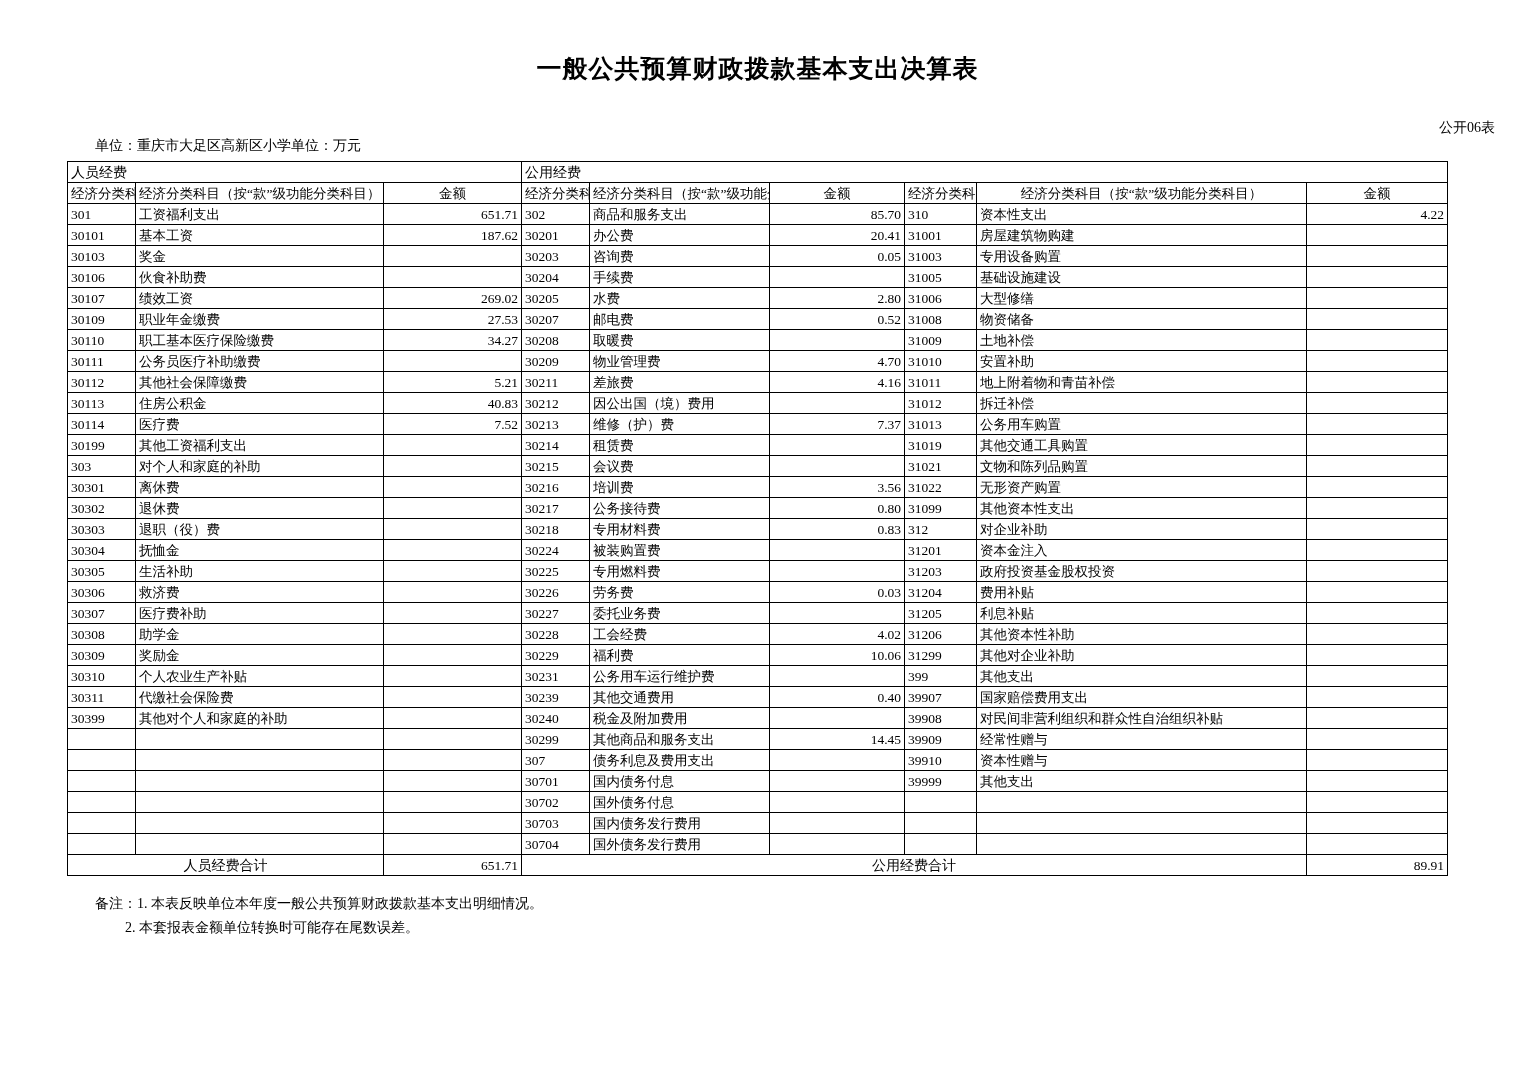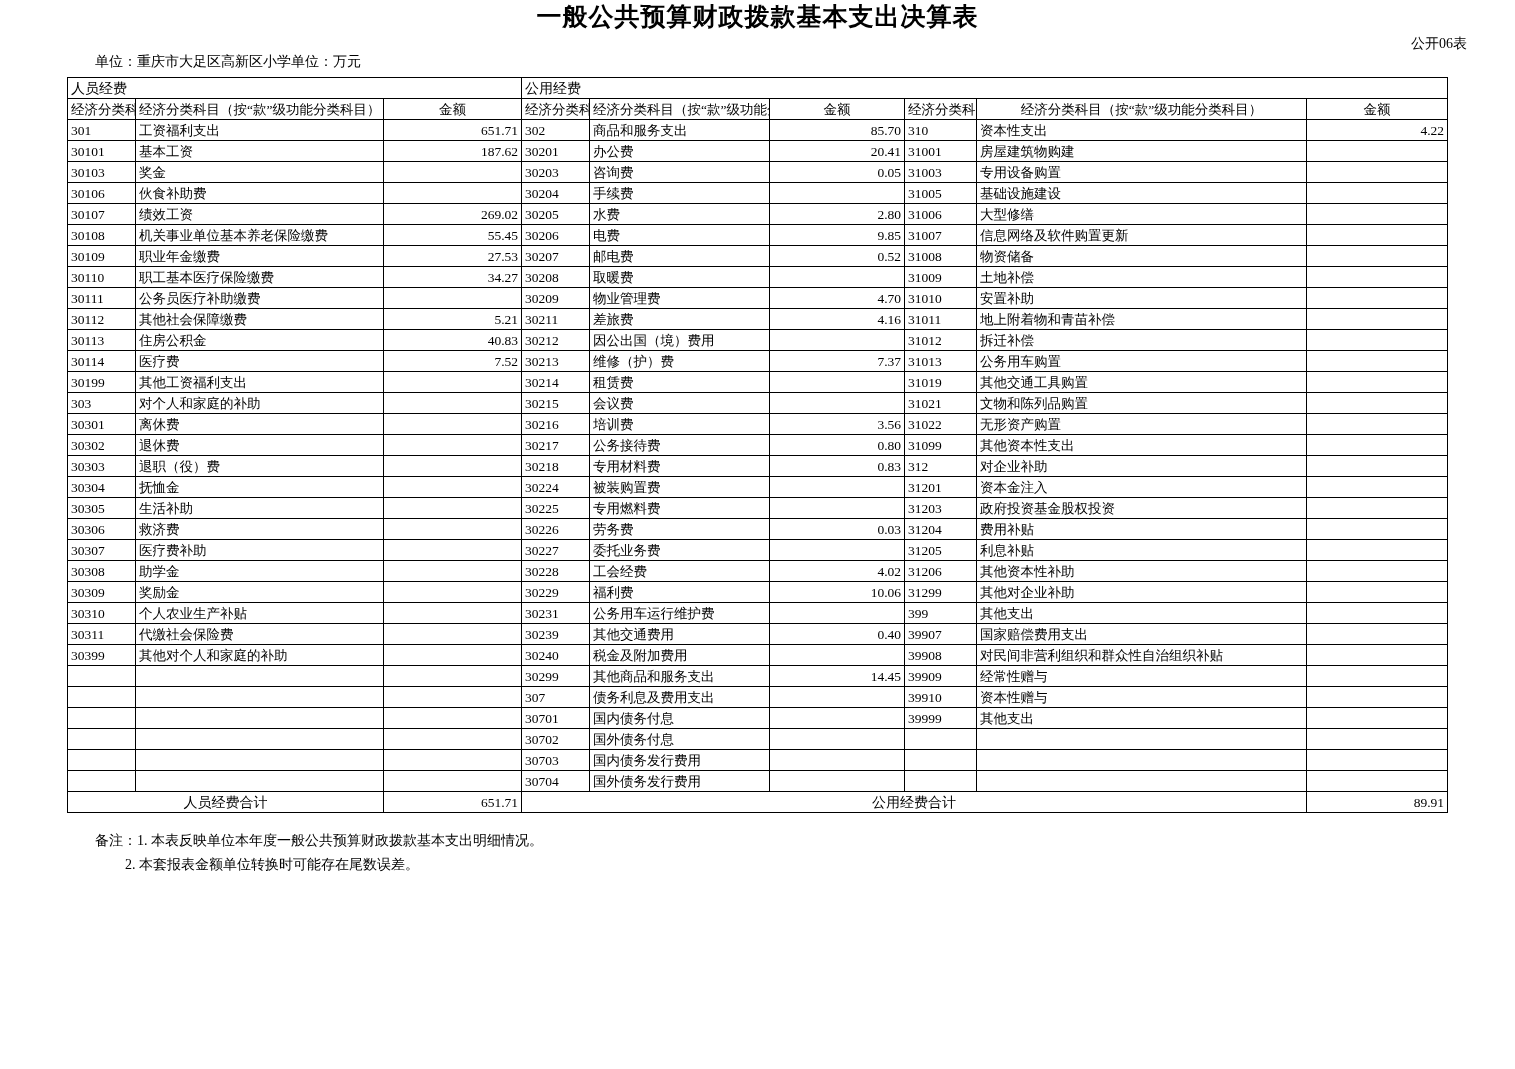--- a/index.html
+++ b/index.html
@@ -19,26 +19,27 @@
     width: 1515px;
     height: 1069px;
     position: relative;
     box-sizing: border-box;
   }
   .doc-title {
     text-align: center;
     font-size: 25px;
     font-weight: bold;
     letter-spacing: 1px;
+    margin-top: 52px;
   }
   .form-no {
     text-align: right;
     font-size: 14px;
-    margin-top: 2px;
-    padding-right: 48px;
+    margin-top: 34px;
+    padding-right: 20px;
   }
   .unit-line {
     font-size: 14px;
     padding-left: 95px;
   }
   table.main {
     border-collapse: collapse;
     margin: 6px auto 0 auto;
     width: 1380px;
     table-layout: fixed;
@@ -171,31 +172,20 @@
           <td class="name indent1">绩效工资</td>
           <td class="amt">269.02</td>
           <td class="code">30205</td>
           <td class="name indent1">水费</td>
           <td class="amt">2.80</td>
           <td class="code">31006</td>
           <td class="name indent1">大型修缮</td>
           <td class="amt"></td>
         </tr>
         <tr>
-          <td class="code">30108</td>
-          <td class="name indent1">机关事业单位基本养老保险缴费</td>
-          <td class="amt">55.45</td>
-          <td class="code">30206</td>
-          <td class="name indent1">电费</td>
-          <td class="amt">9.85</td>
-          <td class="code">31007</td>
-          <td class="name indent1">信息网络及软件购置更新</td>
-          <td class="amt"></td>
-        </tr>
-        <tr>
           <td class="code">30109</td>
           <td class="name indent1">职业年金缴费</td>
           <td class="amt">27.53</td>
           <td class="code">30207</td>
           <td class="name indent1">邮电费</td>
           <td class="amt">0.52</td>
           <td class="code">31008</td>
           <td class="name indent1">物资储备</td>
           <td class="amt"></td>
         </tr>

